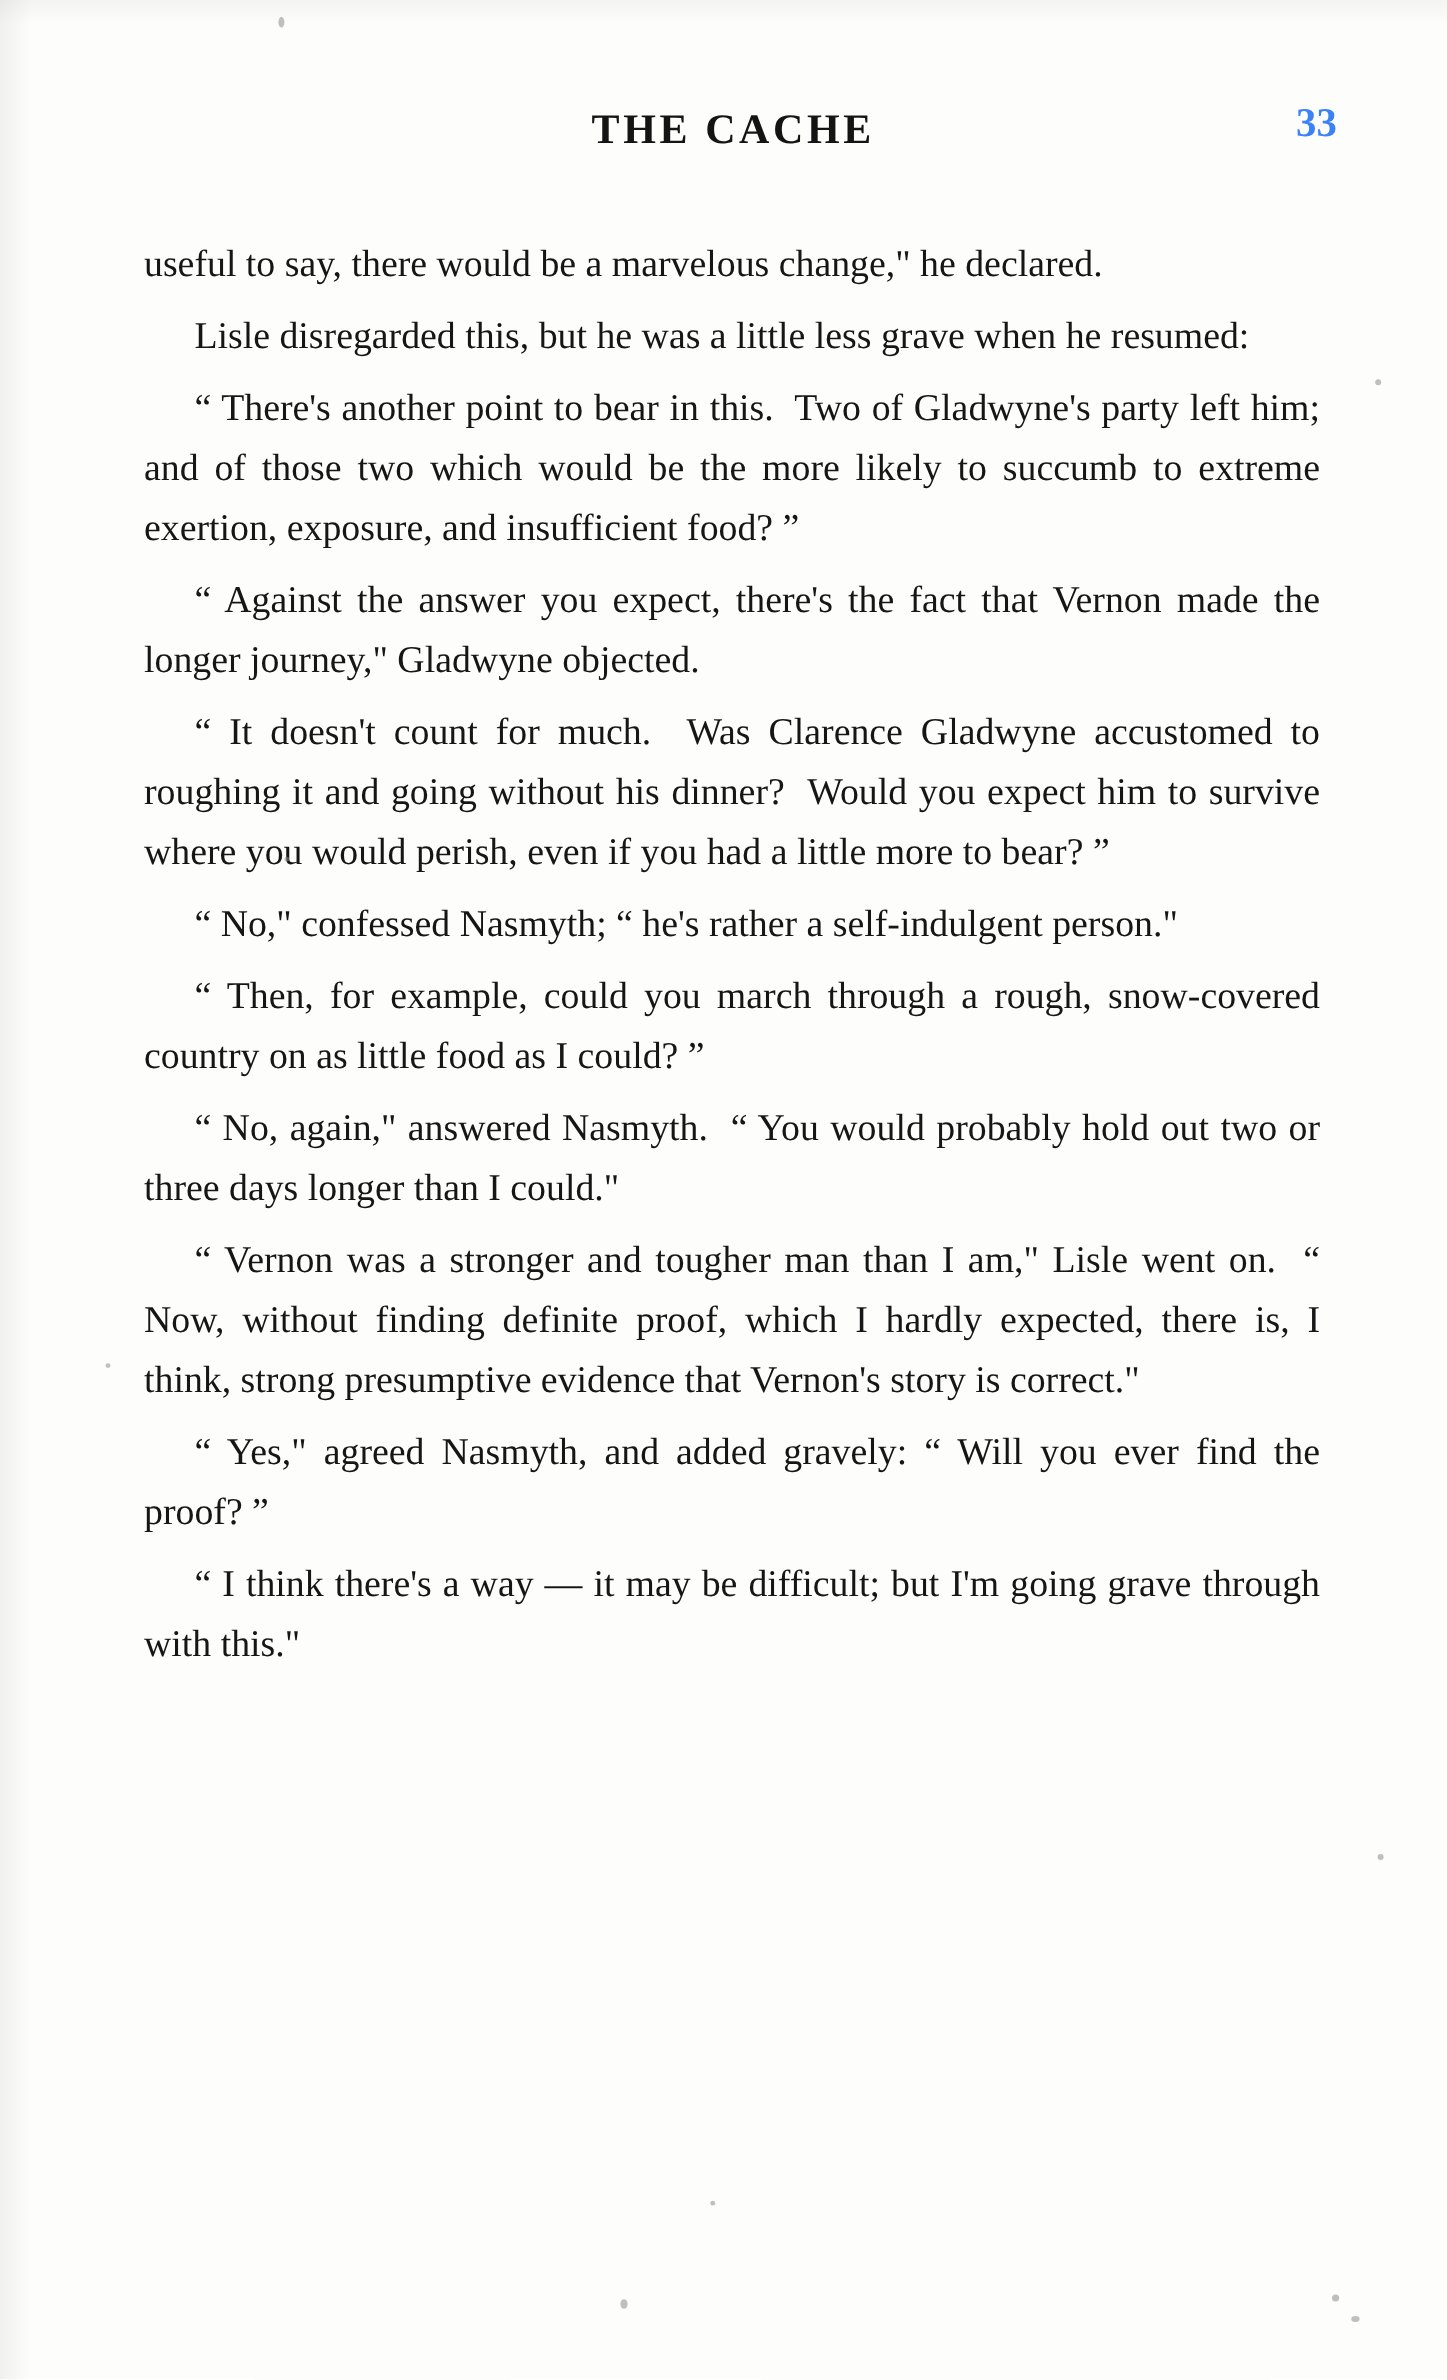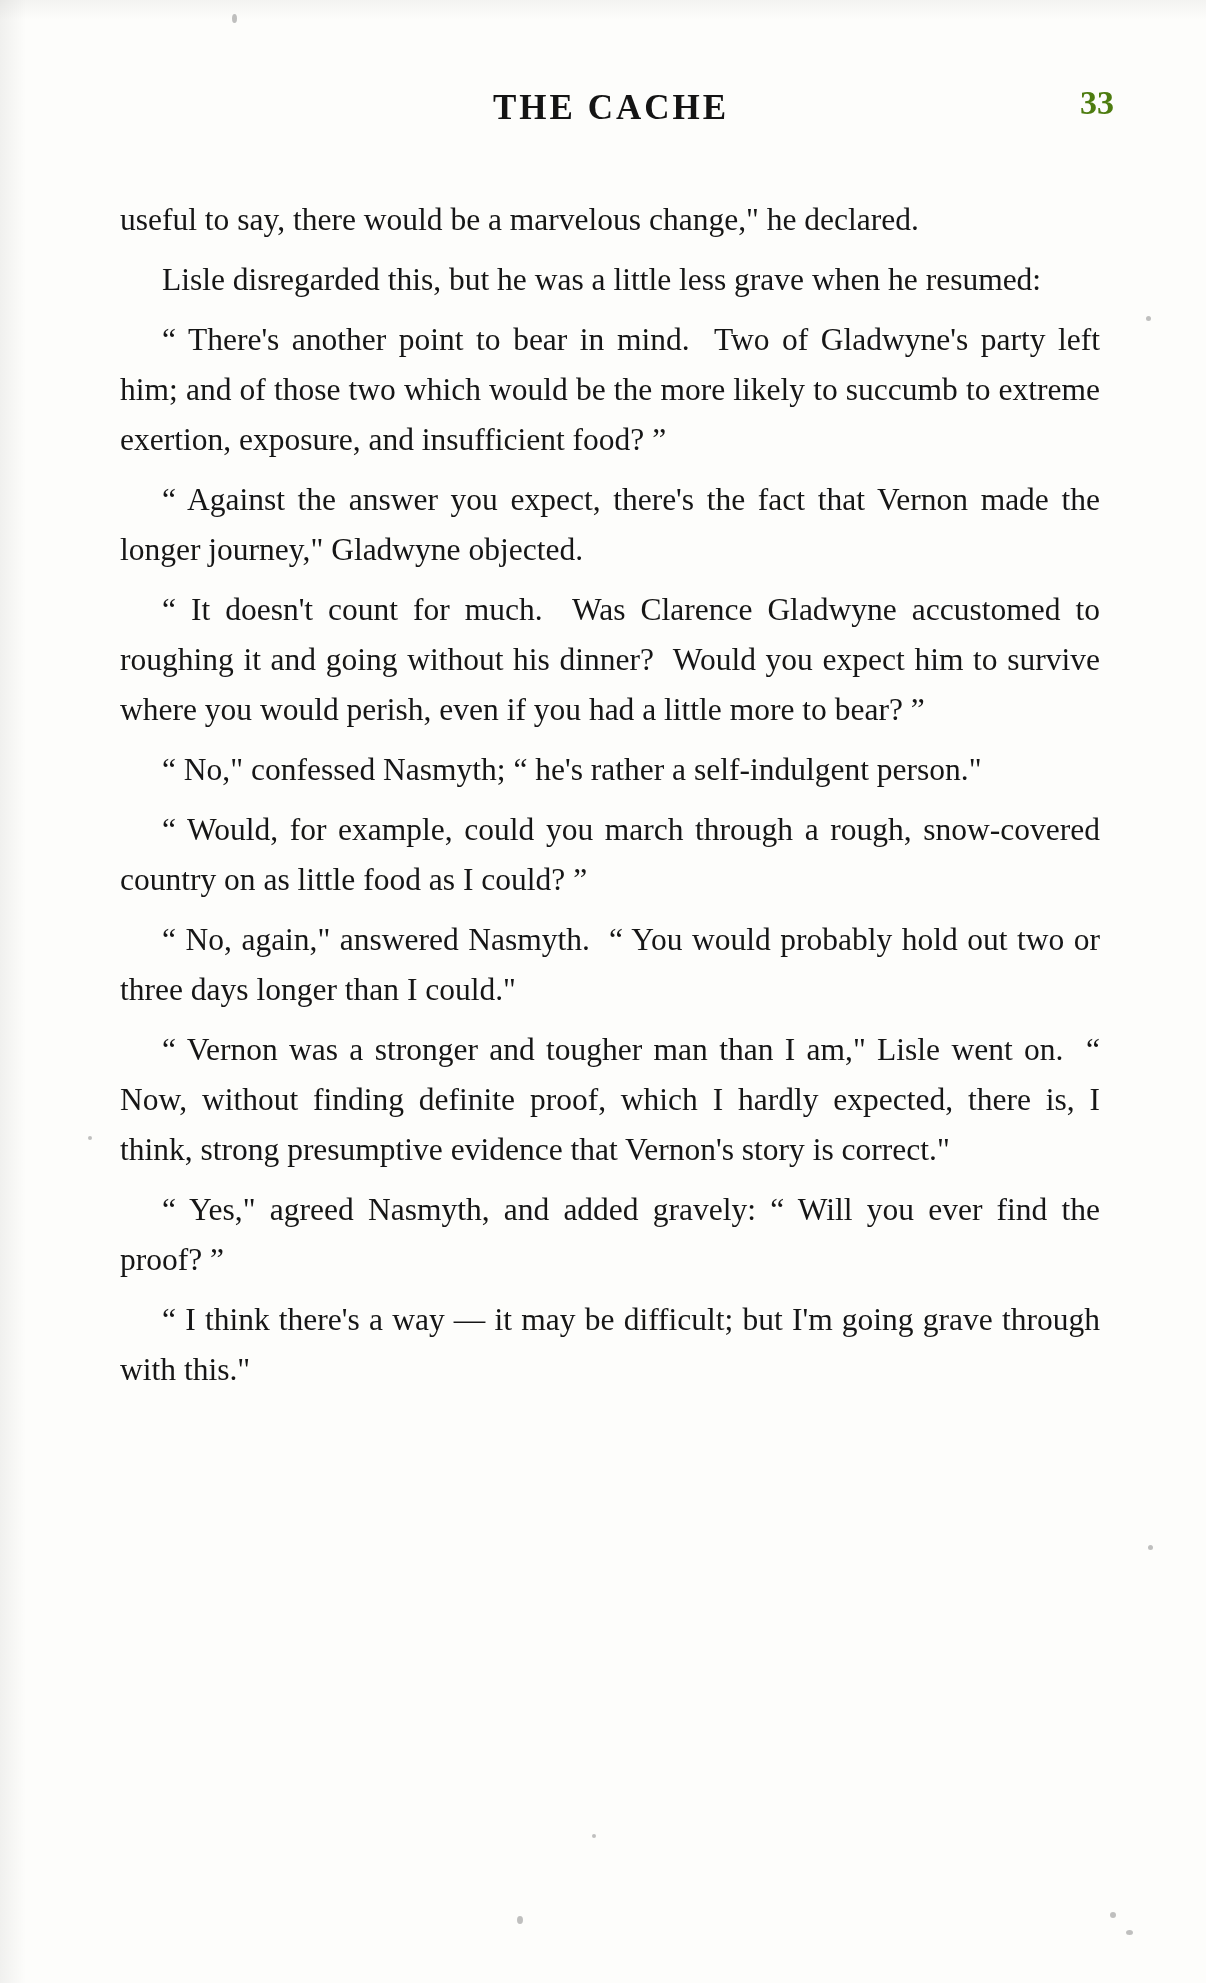--- a/index.html
+++ b/index.html
@@ -39,21 +39,21 @@
     color: #141414;
     text-align: center;
     flex: 1;
   }
   .folio {
     position: absolute;
     right: 0;
     top: -4px;
     font-size: 34px;
     font-weight: bold;
-    color: #4d7c0f;
+    color: #3b82f6;
     letter-spacing: 0px;
   }
   .body-text {
     position: absolute;
     left: 110px;
     top: 185px;
     width: 1000px;
     font-size: 31.5px;
     line-height: 50px;
     text-align: justify;
@@ -103,25 +103,25 @@
   <div class="edge-shade-top"></div>
 
   <div class="header">
     <div class="running-title">THE CACHE</div>
     <div class="folio">33</div>
   </div>
 
   <div class="body-text">
       <p class="">useful to say, there would be a marvelous change," he declared.</p>
       <p class="indent">Lisle disregarded this, but he was a little less grave when he resumed:</p>
-      <p class="indent">“ There's another point to bear in mind.  Two of Gladwyne's party left him; and of those two which would be the more likely to succumb to extreme exertion, exposure, and insufficient food? ”</p>
+      <p class="indent">“ There's another point to bear in this.  Two of Gladwyne's party left him; and of those two which would be the more likely to succumb to extreme exertion, exposure, and insufficient food? ”</p>
       <p class="indent">“ Against the answer you expect, there's the fact that Vernon made the longer journey," Gladwyne objected.</p>
       <p class="indent">“ It doesn't count for much.  Was Clarence Gladwyne accustomed to roughing it and going without his dinner?  Would you expect him to survive where you would perish, even if you had a little more to bear? ”</p>
       <p class="indent">“ No," confessed Nasmyth; “ he's rather a self-indulgent person."</p>
-      <p class="indent">“ Would, for example, could you march through a rough, snow-covered country on as little food as I could? ”</p>
+      <p class="indent">“ Then, for example, could you march through a rough, snow-covered country on as little food as I could? ”</p>
       <p class="indent">“ No, again," answered Nasmyth.  “ You would probably hold out two or three days longer than I could."</p>
       <p class="indent">“ Vernon was a stronger and tougher man than I am," Lisle went on.  “ Now, without finding definite proof, which I hardly expected, there is, I think, strong presumptive evidence that Vernon's story is correct."</p>
       <p class="indent">“ Yes," agreed Nasmyth, and added gravely: “ Will you ever find the proof? ”</p>
       <p class="indent">“ I think there's a way — it may be difficult; but I'm going grave through with this."</p>
     </div>
 
   <div class="speck" style="left:232px; top:14px; width:5px; height:9px;"></div>
   <div class="speck" style="left:1146px; top:316px; width:5px; height:5px;"></div>
   <div class="speck" style="left:237px; top:714px; width:4px; height:4px;"></div>
   <div class="speck" style="left:1148px; top:1545px; width:5px; height:5px;"></div>

